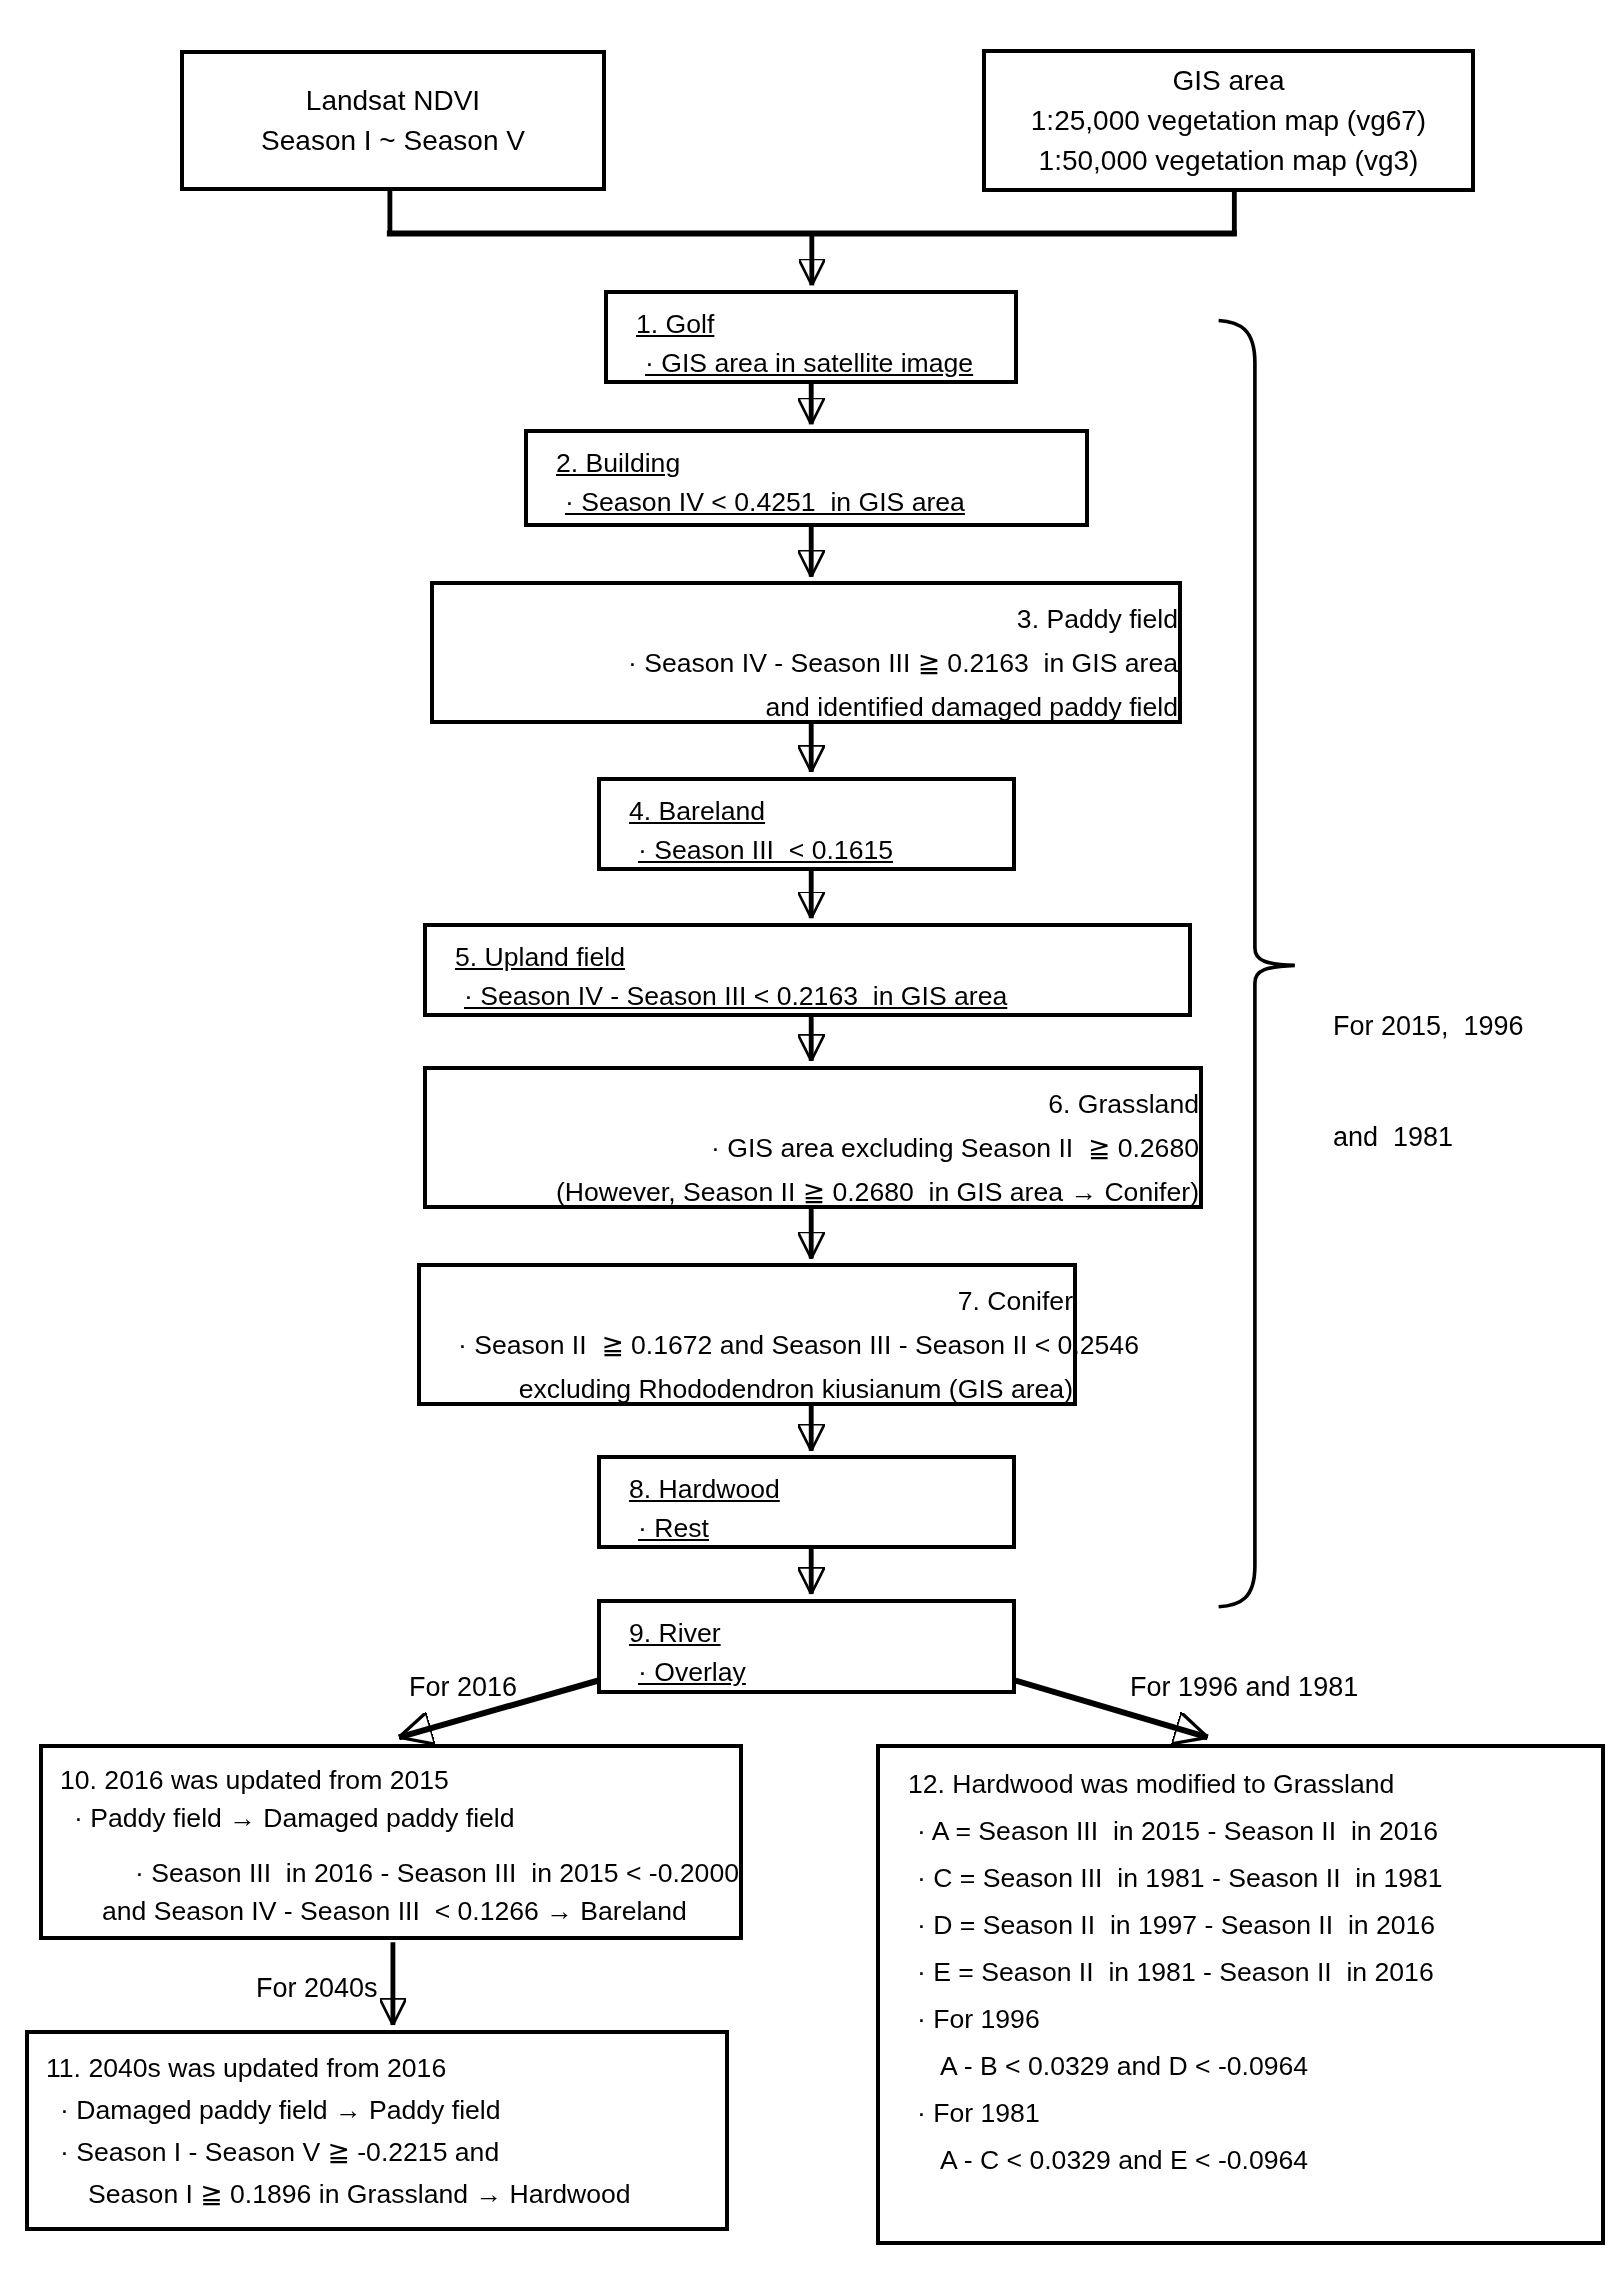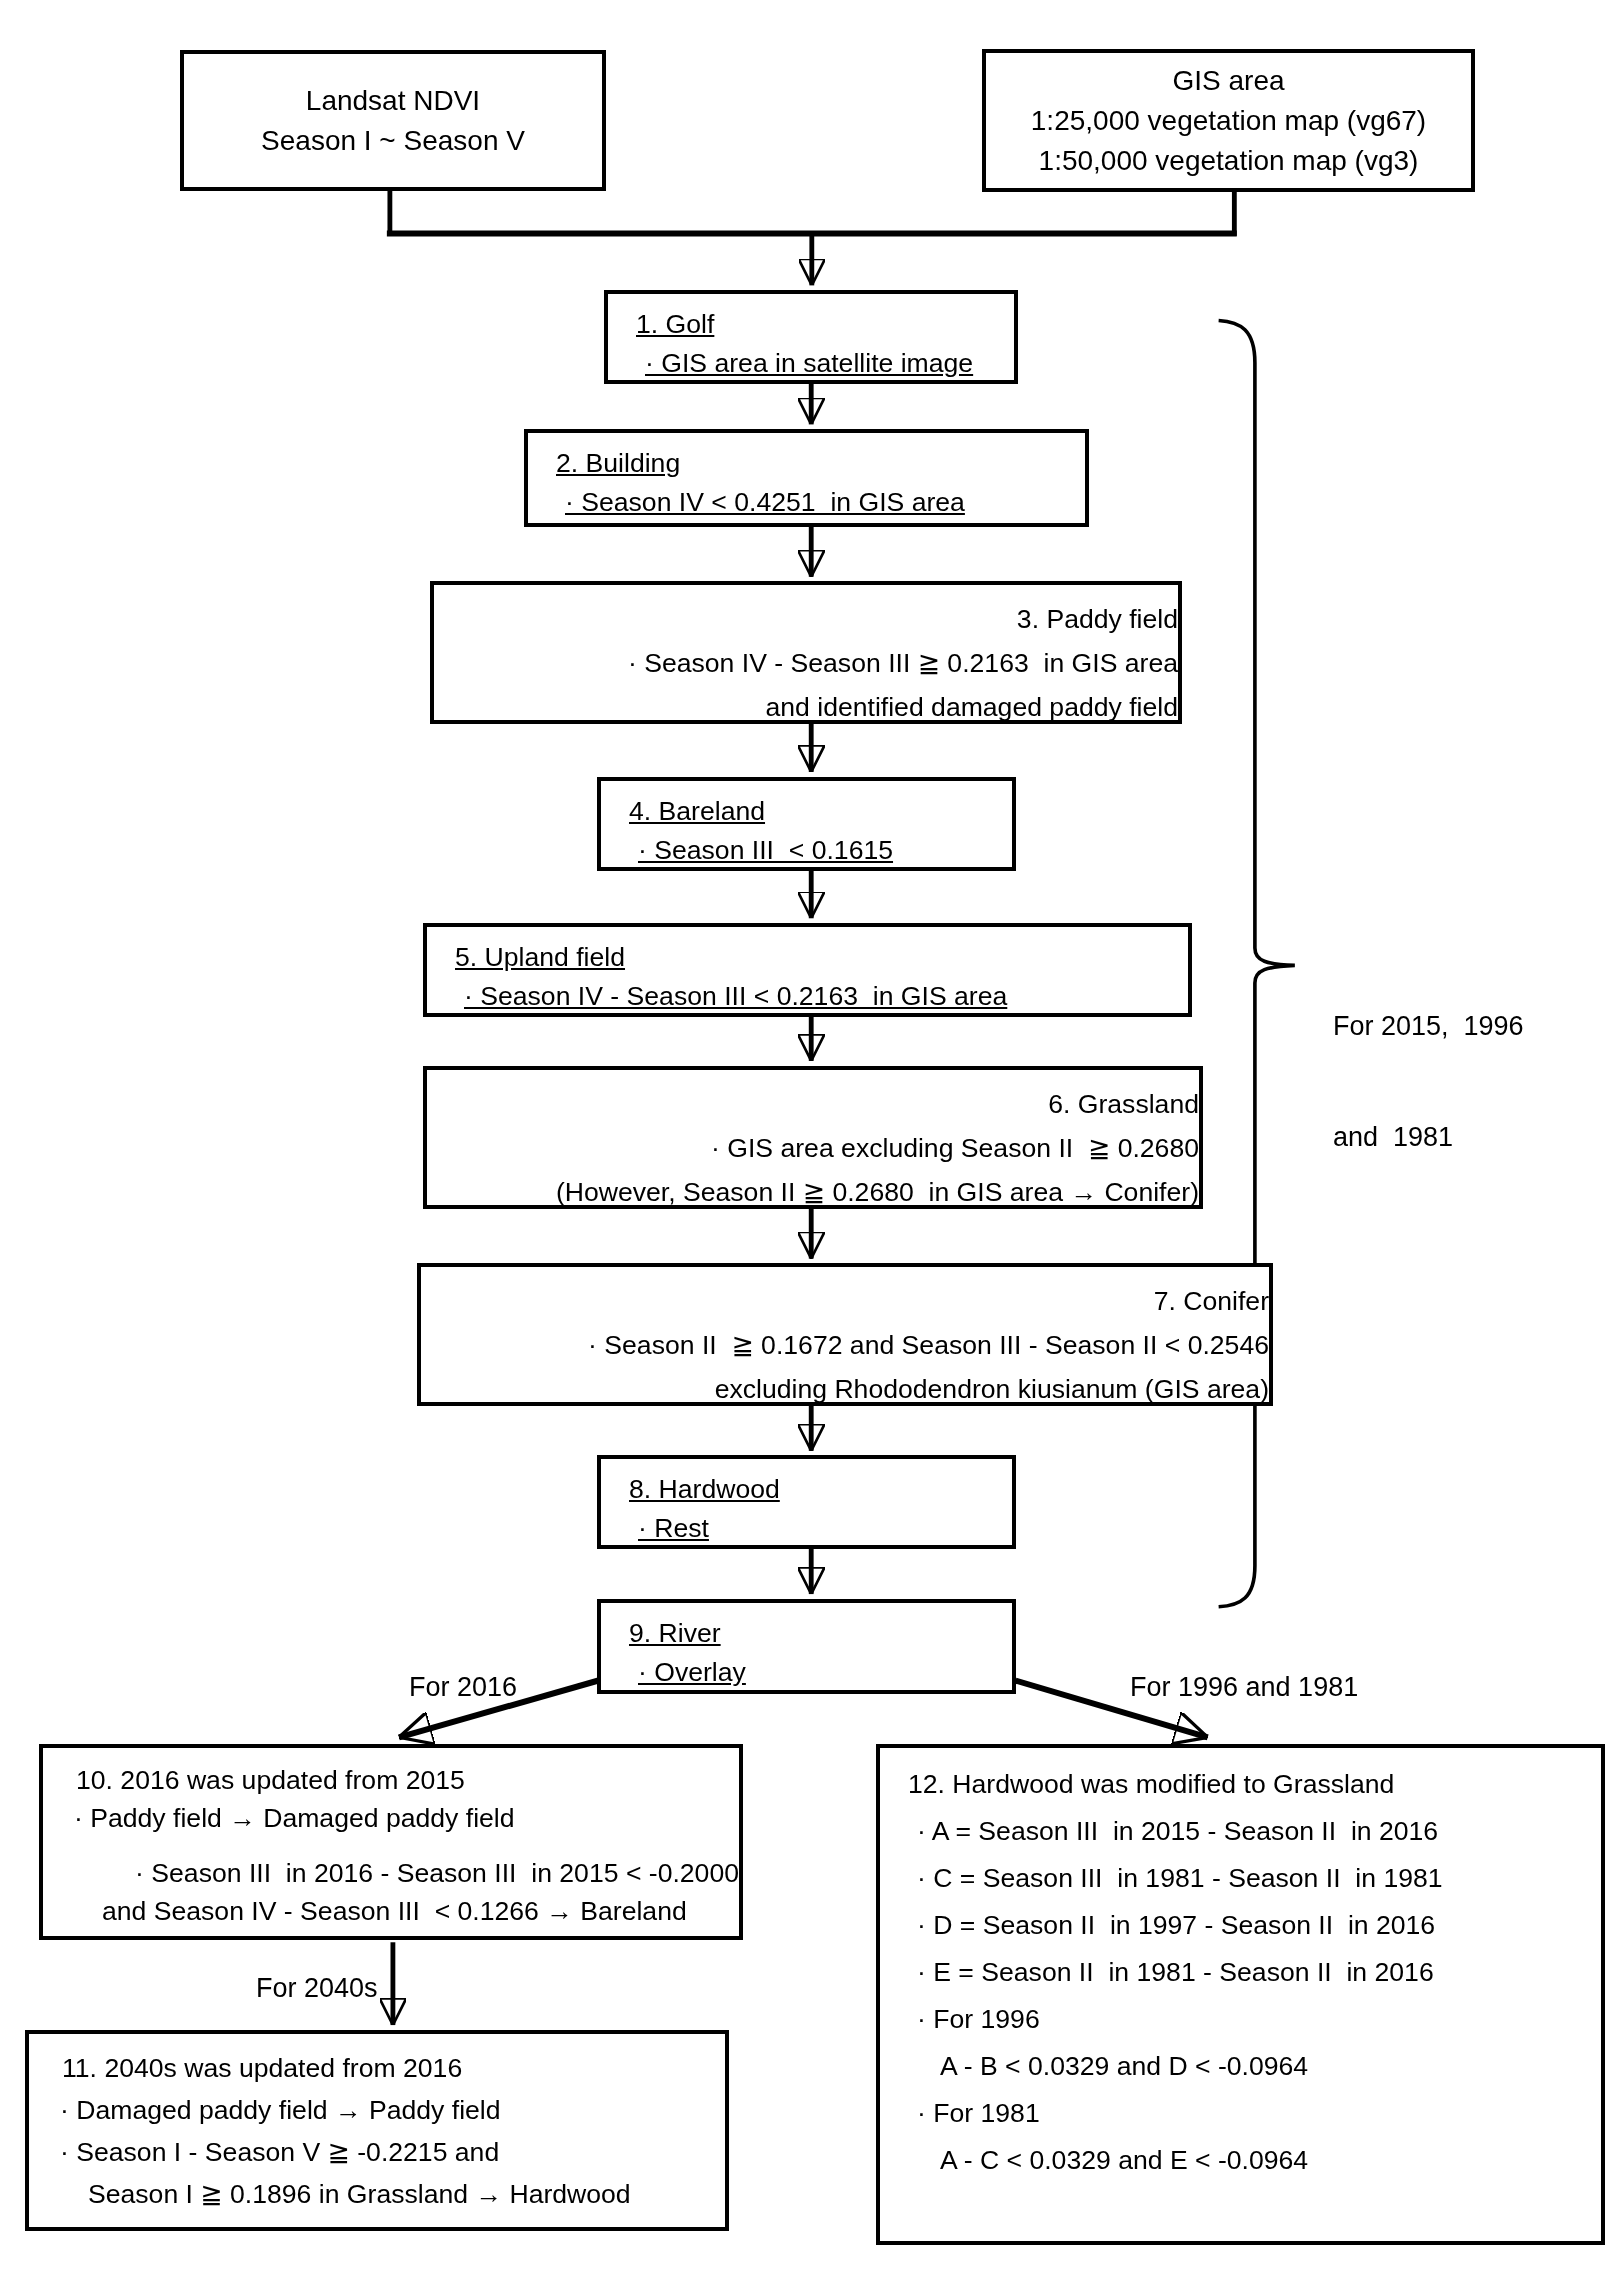--- a/index.html
+++ b/index.html
@@ -21,21 +21,21 @@
   .src .ln{font-size:28px;line-height:40px;}
   .pt18{padding-top:11px;}  .pt20{padding-top:12px;}  .pt22{padding-top:13.3px;}
   .lh64 .ln{line-height:39px;text-decoration:underline;}
   .lh72 .ln{line-height:44px;text-align:right;}
   .lh63 .ln{line-height:38px;}
   .lh70 .ln{line-height:42px;}
   .lh78 .ln{line-height:47px;}
   .t{padding-left:28px;}
   .b{padding-left:37px;}
   .c{padding-left:60px;}
-  .t2{padding-left:33px;}
+  .t2{padding-left:17px;}
   .b2{padding-left:31px;}
   .c2{padding-left:59px;}
   .g16{margin-top:17px;text-align:right;}
   .lbl{position:absolute;z-index:2;font-size:27px;line-height:37px;white-space:pre;}
 </style>
 </head>
 <body>
 
 <div id="canvas">
 
@@ -107,21 +107,21 @@
     <div class="ln t">5. Upland field</div>
     <div class="ln b">· Season IV - Season III &lt; 0.2163  in GIS area</div>
   </div>
 
   <div class="box pt20 lh72" style="left:423px;top:1066px;width:780px;height:143px">
     <div class="ln t">6. Grassland</div>
     <div class="ln b">· GIS area excluding Season II  ≧ 0.2680</div>
     <div class="ln c">(However, Season II ≧ 0.2680  in GIS area → Conifer)</div>
   </div>
 
-  <div class="box pt20 lh72" style="left:417px;top:1263px;width:856px;height:143px">
+  <div class="box pt20 lh72" style="left:417px;top:1263px;width:660px;height:143px">
     <div class="ln t">7. Conifer</div>
     <div class="ln b">· Season II  ≧ 0.1672 and Season III - Season II &lt; 0.2546</div>
     <div class="ln c">excluding Rhododendron kiusianum (GIS area)</div>
   </div>
 
   <div class="box pt18 lh64" style="left:597px;top:1455px;width:419px;height:94px">
     <div class="ln t">8. Hardwood</div>
     <div class="ln b">· Rest</div>
   </div>
 

